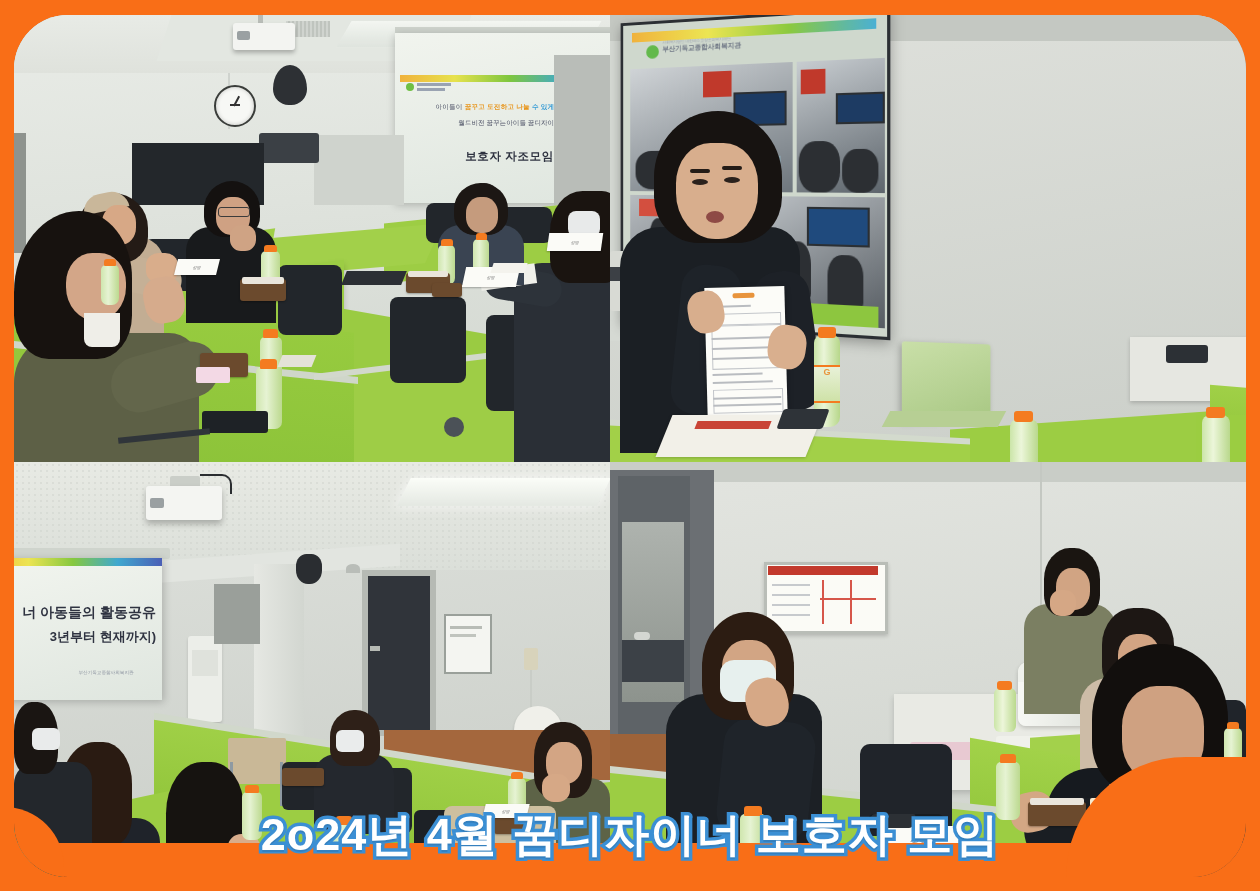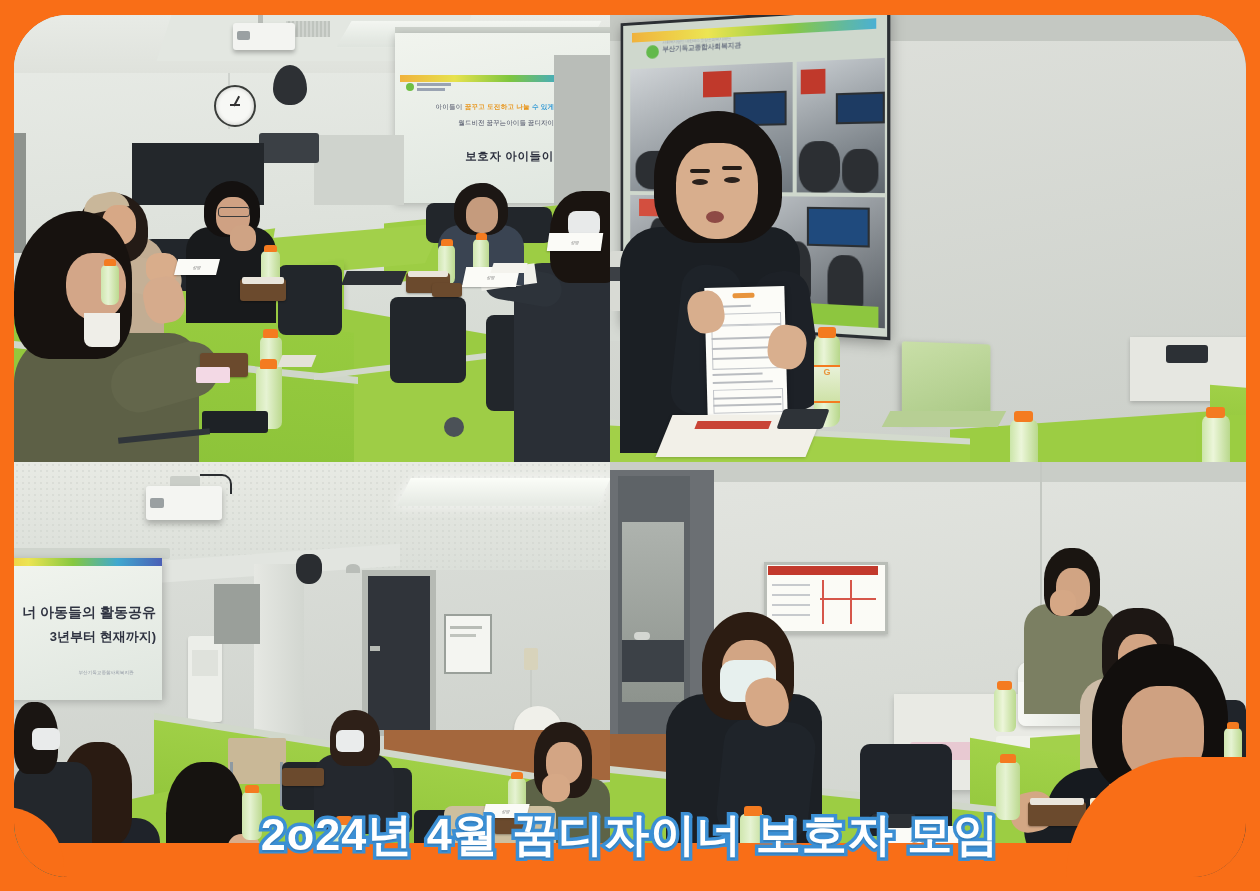--- a/index.html
+++ b/index.html
@@ -355,21 +355,21 @@
           </div>
 
         <div class="o tl-screen-top"></div>
         <div class="o tl-screen"></div>
         <div class="o tl-slide-bar"></div>
         <div class="o tl-slide-logo"></div>
         <div class="o tl-slide-logo2"></div>
         <div class="o tl-slide-logo3"></div>
         <div class="o tl-slide-t1">아이들이 <b>꿈꾸고 도전하고 나눌</b> <i>수 있게</i> <b>응원하는</b></div>
         <div class="o tl-slide-t2">월드비전 꿈꾸는아이들 꿈디자이너</div>
-        <div class="o tl-slide-t3">보호자 아이들이</div>
+        <div class="o tl-slide-t3">보호자 자조모임</div>
 
         <div class="o tl-presenter-body"></div>
         <div class="o tl-presenter-head"></div>
         <div class="o tl-presenter-face"></div>
 
         <div class="o" style="left:540px;top:40px;width:70px;height:150px;background:#b9bdb8"></div>
         <div class="o" style="left:300px;top:120px;width:90px;height:70px;background:#cfd3cd"></div>
         <div class="o" style="left:245px;top:118px;width:60px;height:30px;background:#3b4045;border-radius:3px"></div>
         <div class="o" style="left:118px;top:128px;width:132px;height:62px;background:#23272b"></div>
         <div class="o" style="left:0;top:118px;width:12px;height:120px;background:#8e938e"></div>

